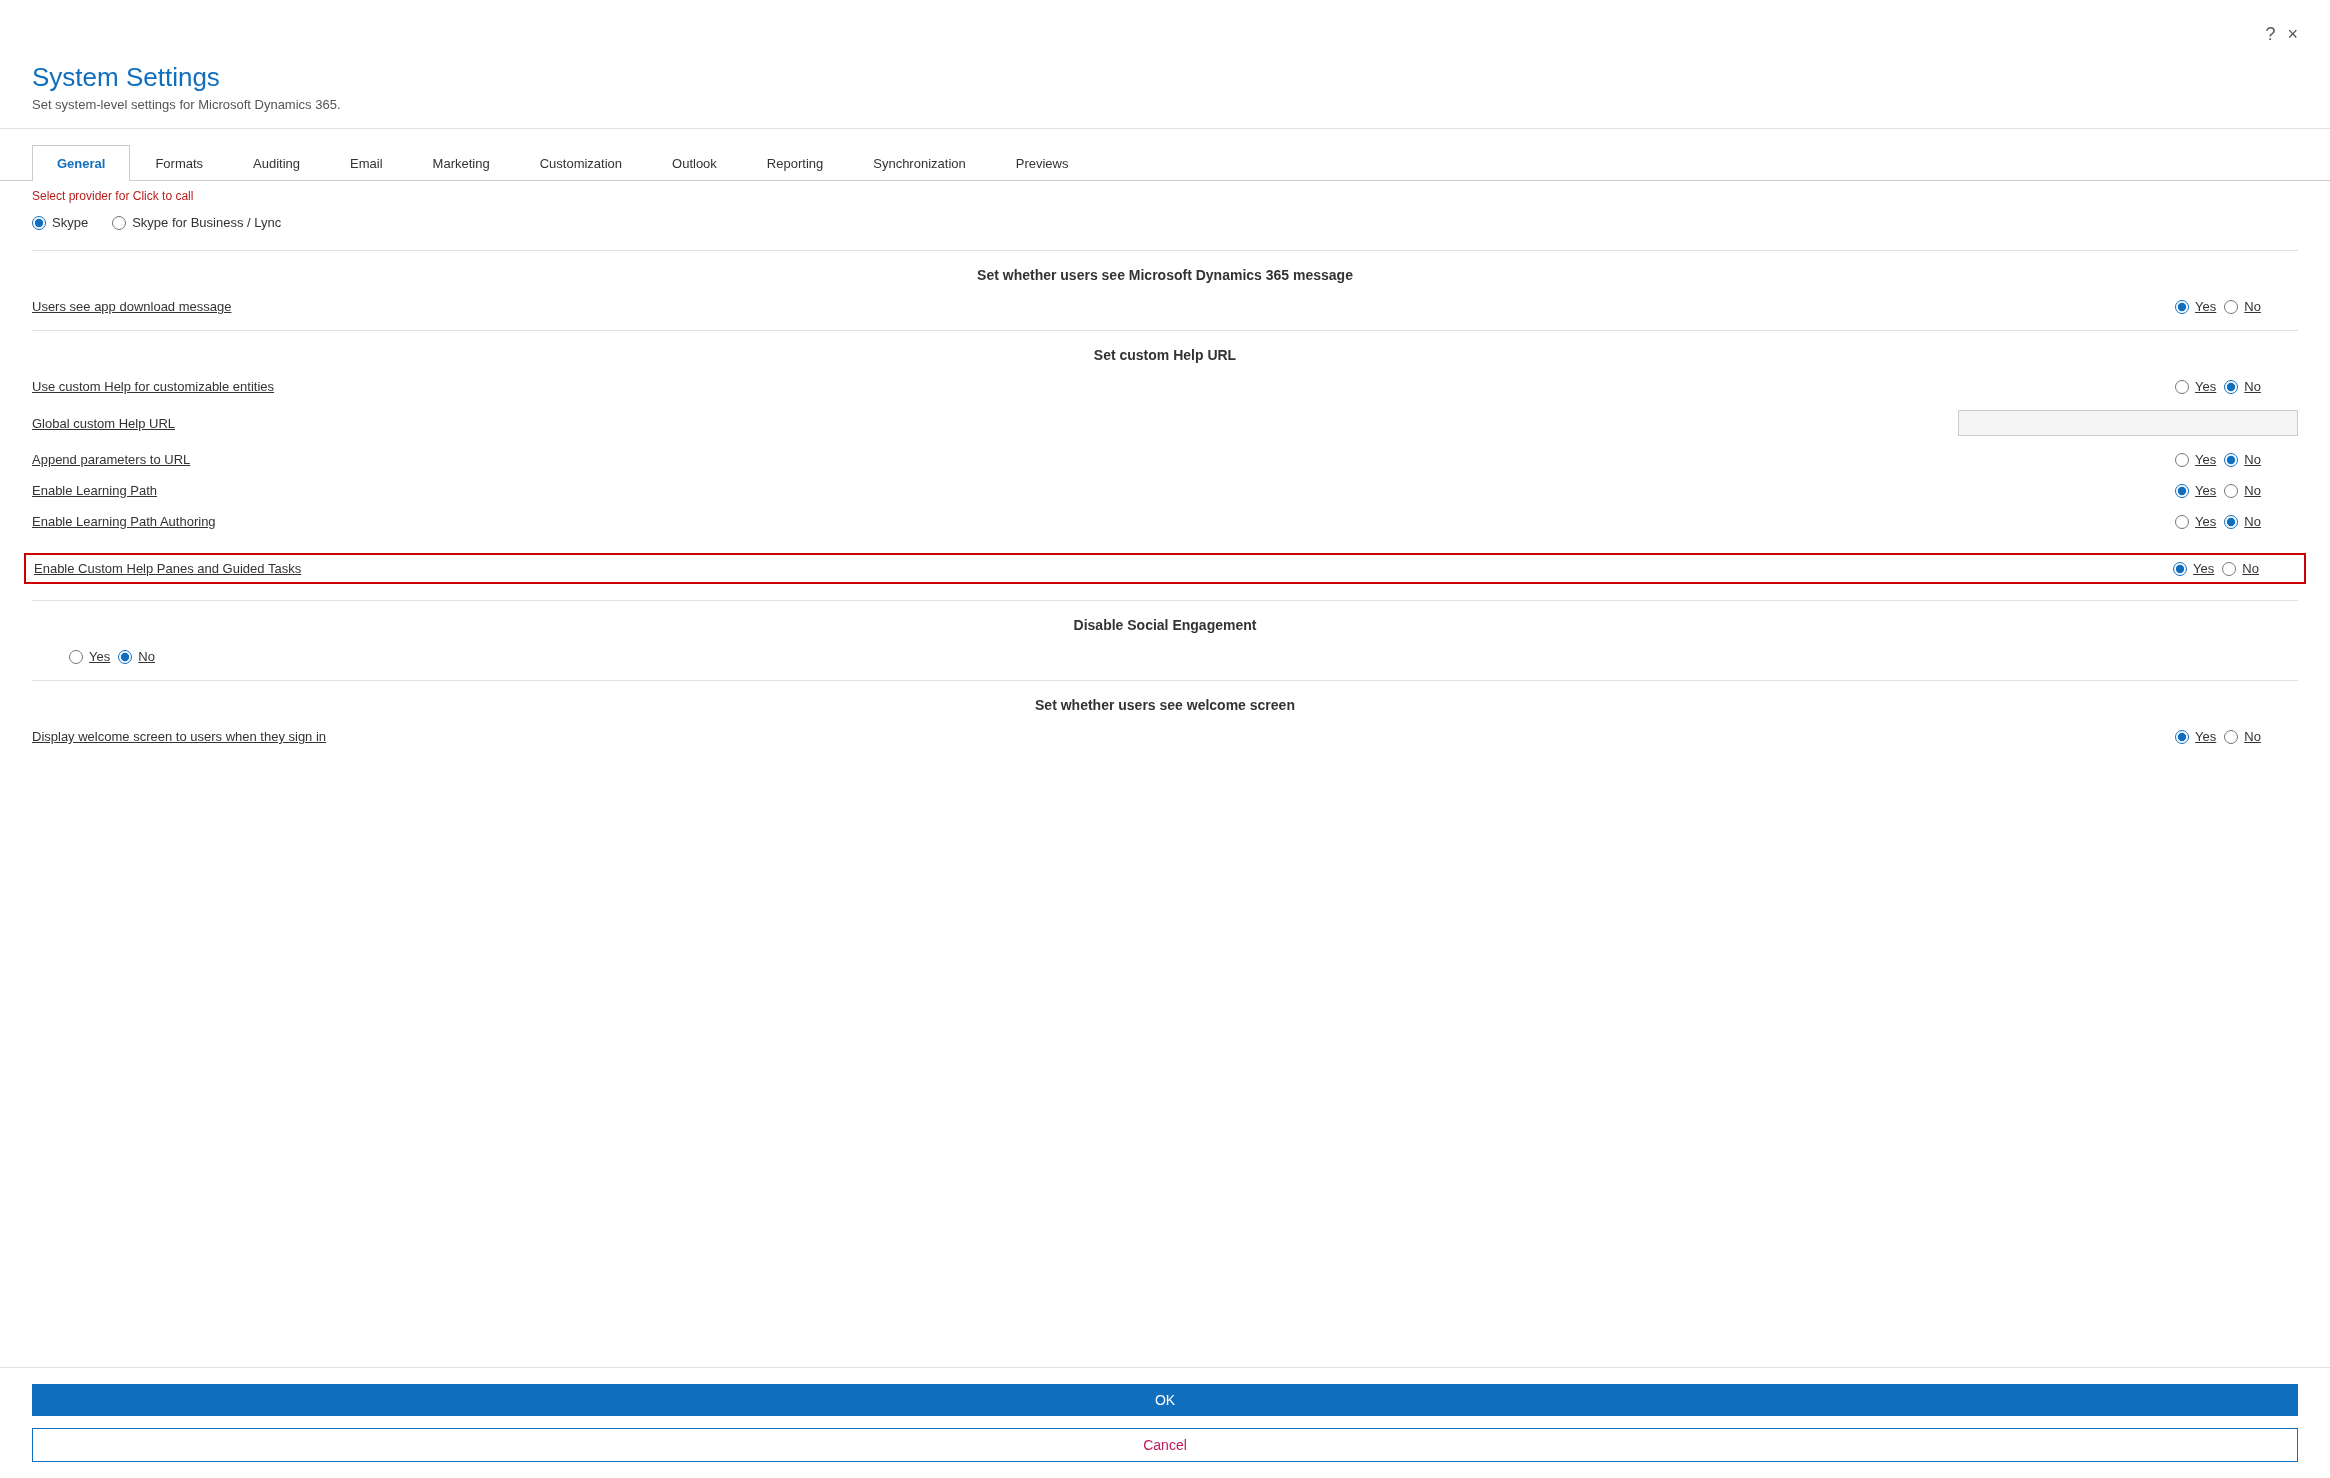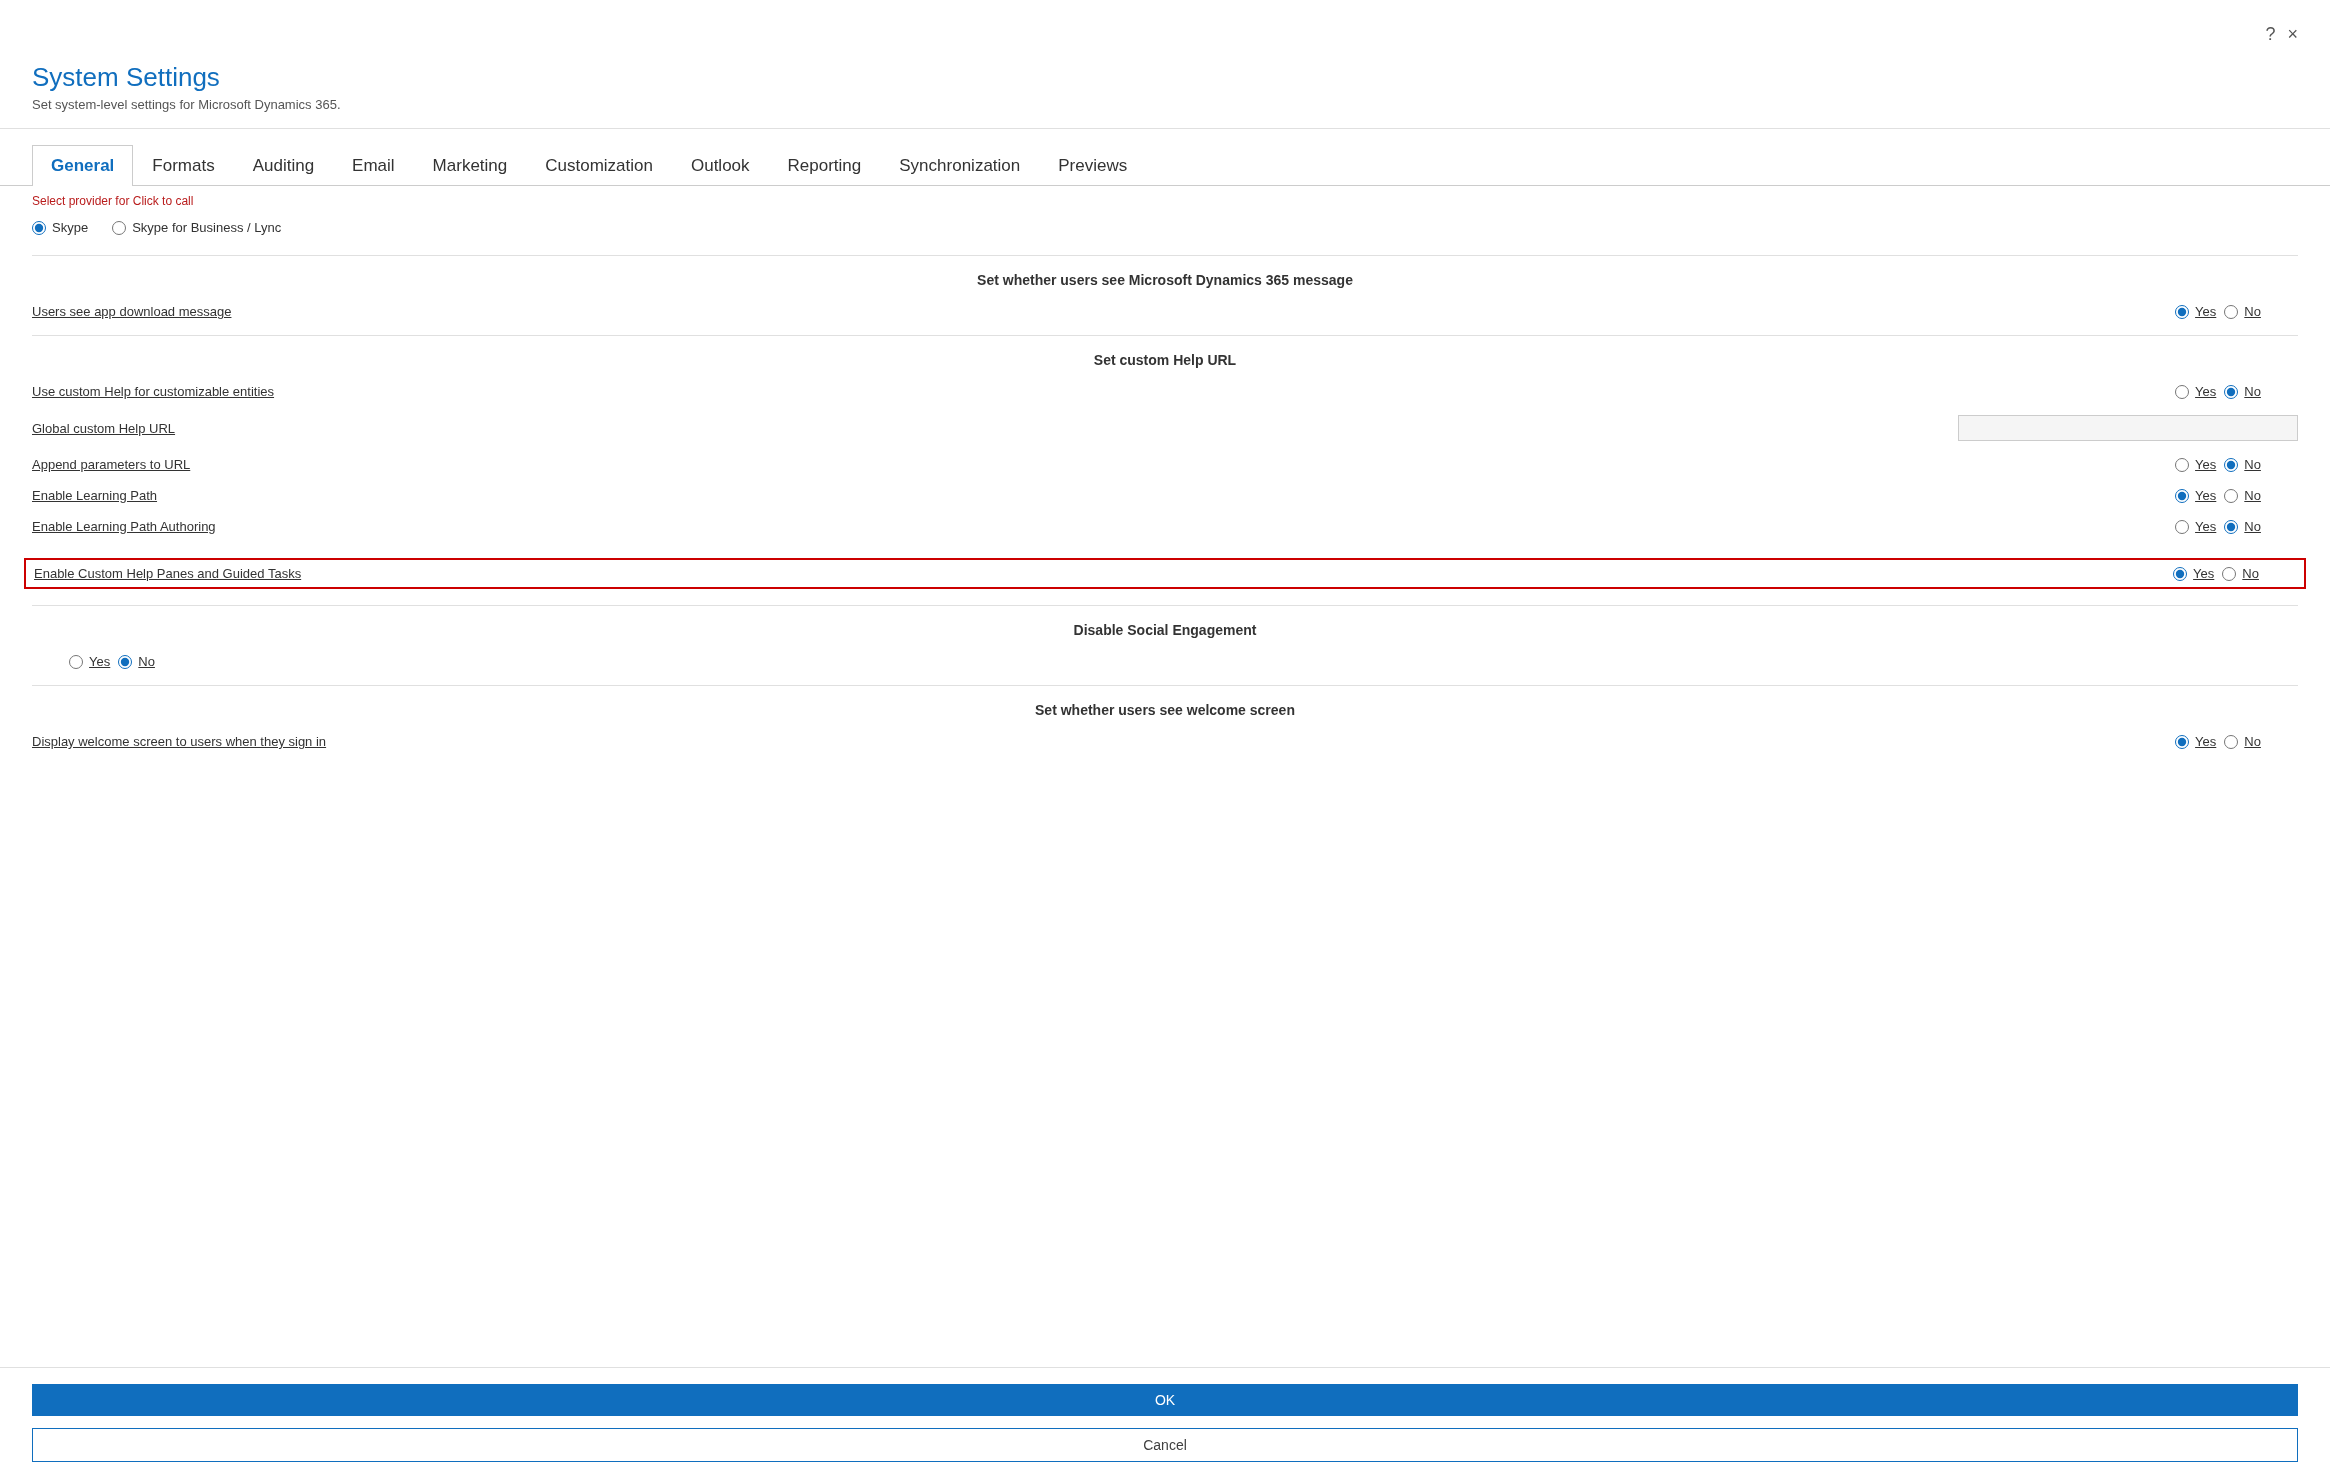--- a/index.html
+++ b/index.html
@@ -46,23 +46,23 @@
       color: #555;
     }
     .tabs {
       display: flex;
       border-bottom: 1px solid #ccc;
       padding: 0 32px;
       margin-top: 16px;
       background: #fff;
     }
     .tab {
-      padding: 10px 18px;
-      cursor: pointer;
-      font-size: 17px;
+      padding: 10px 24px;
+      cursor: pointer;
+      font-size: 13px;
       color: #333;
       border: 1px solid transparent;
       border-bottom: none;
       margin-bottom: -1px;
       white-space: nowrap;
     }
     .tab.active {
       background: #fff;
       border-color: #ccc;
       border-bottom-color: #fff;
@@ -153,21 +153,21 @@
       background: #106ebe;
       color: #fff;
       border: none;
       padding: 8px 32px;
       font-size: 14px;
       cursor: pointer;
       min-width: 80px;
     }
     .btn-cancel {
       background: #fff;
-      color: #404040;
+      color: #be185d;
       border: 1px solid #106ebe;
       padding: 8px 20px;
       font-size: 14px;
       cursor: pointer;
       min-width: 80px;
     }
     .divider {
       border: none;
       border-top: 1px solid #e0e0e0;
       margin: 8px 0;

